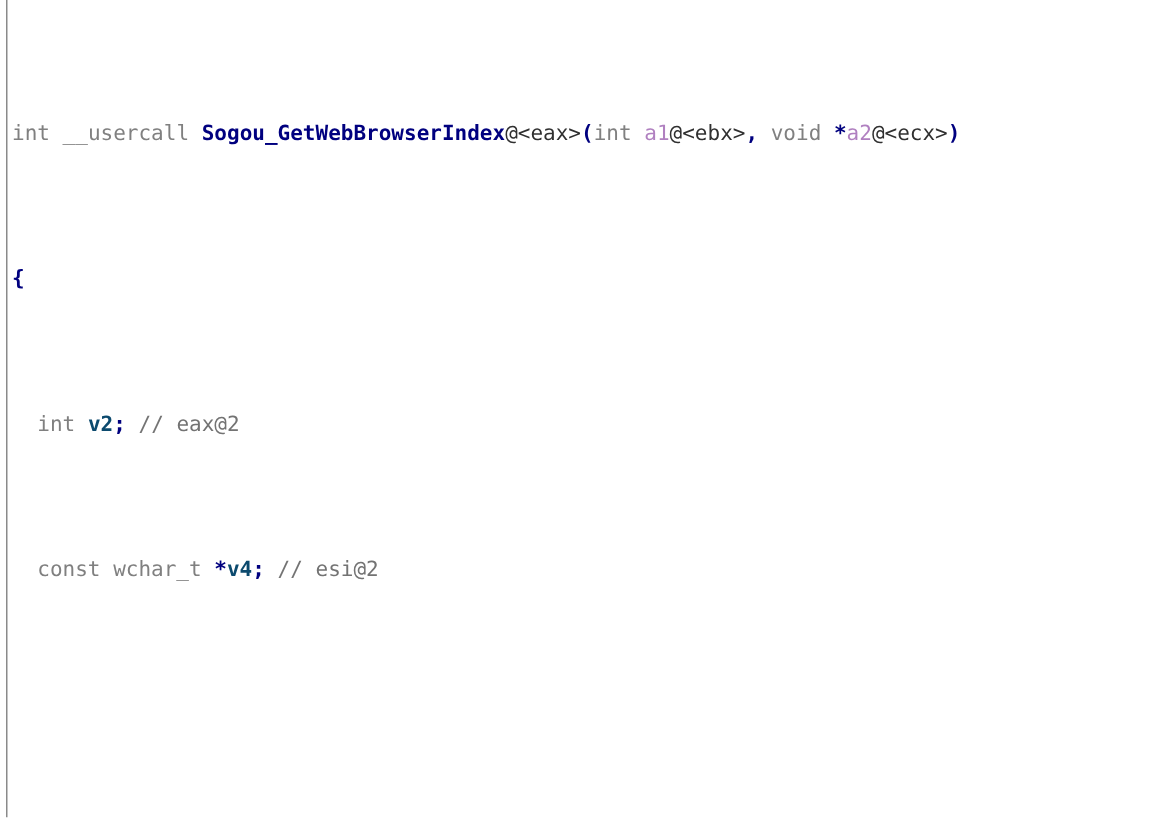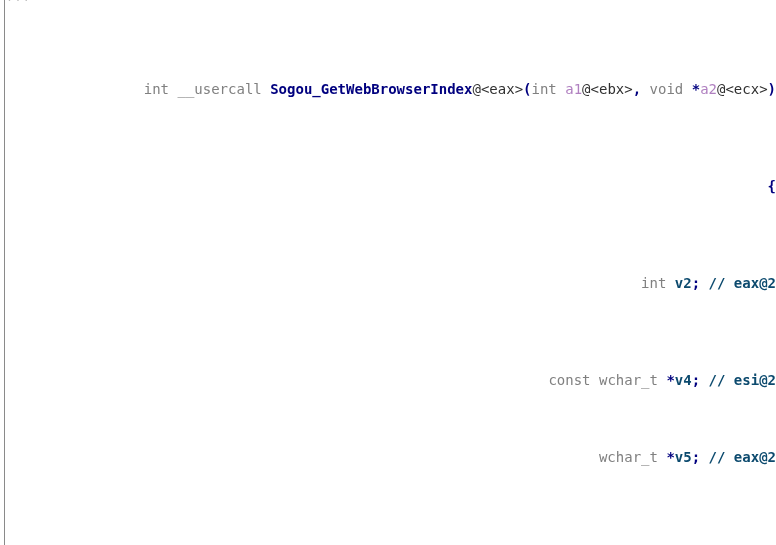--- a/index.html
+++ b/index.html
@@ -14,21 +14,20 @@
     overflow: hidden;
     font-family: "DejaVu Sans Mono", "Liberation Mono", monospace;
   }
 
   #decompiler-view {
     position: relative;
     width: 776px;
     height: 545px;
     background: #ffffff;
     overflow: hidden;
-    text-align: right;
   }
 
   
   #gutter-rule {
     position: absolute;
     left: 4px;
     top: 0;
     width: 1px;
     height: 545px;
     background: #8a8a8a;
@@ -65,21 +64,21 @@
     position: relative;
   }
 
   
   .t-type   { color: #808080; }      
   .t-var    { color: #0c4a6e; font-weight: bold; }                         
   .t-arg    { color: #b080c0; }                         
   .t-func   { color: #00007f; font-weight: bold; }      
   .t-punct  { color: #00007f; font-weight: bold; }      
   .t-plain  { color: #303030; }      
-  .t-reg    { color: #0c4a6e; font-weight: bold; margin-top: 24px; }
+  .t-reg    { color: #737373; font-weight: normal; margin-top: 24px; }
 </style>
 </head>
 <body>
 
 <div id="decompiler-view">
 
   <div id="gutter-rule"></div>
 
   <div id="scrolled-line-sliver"><span class="txt">///</span></div>
 
@@ -90,21 +89,20 @@
 
     
     <div class="code-line"><span class="t-punct">{</span></div>
 
     
     <div class="code-line"><span class="t-plain">  </span><span class="t-type">int</span><span class="t-plain"> </span><span class="t-punct"></span><span class="t-var">v2</span><span class="t-punct">;</span><span class="t-plain"> </span><span class="t-reg">// eax@2</span></div>
 
 
     <div class="code-line"><span class="t-plain">  </span><span class="t-type">const wchar_t</span><span class="t-plain"> </span><span class="t-punct">*</span><span class="t-var">v4</span><span class="t-punct">;</span><span class="t-plain"> </span><span class="t-reg">// esi@2</span></div>
 
-    <div class="code-line"><span class="t-plain">  </span><span class="t-type">wchar_t</span><span class="t-plain"> </span><span class="t-punct">*</span><span class="t-var">v5</span><span class="t-punct">;</span><span class="t-plain"> </span><span class="t-reg">// eax@2</span></div>
 
     
 
     
 
     
 
     
     
 

